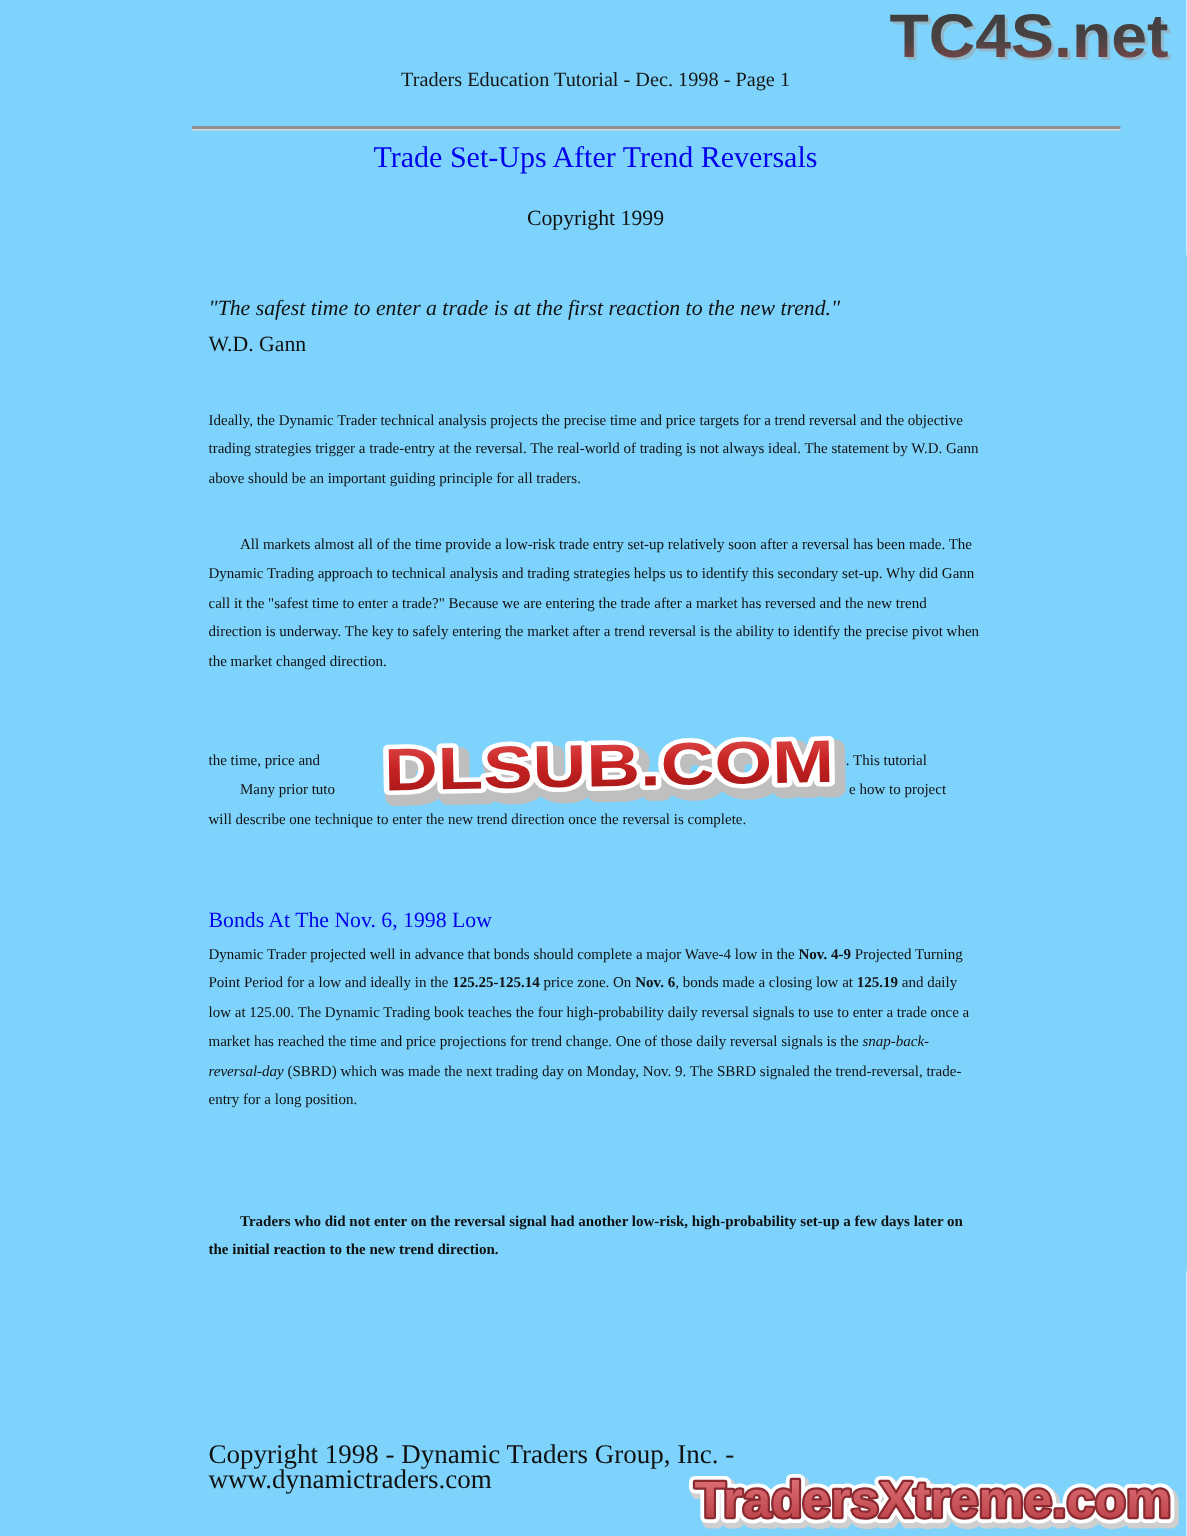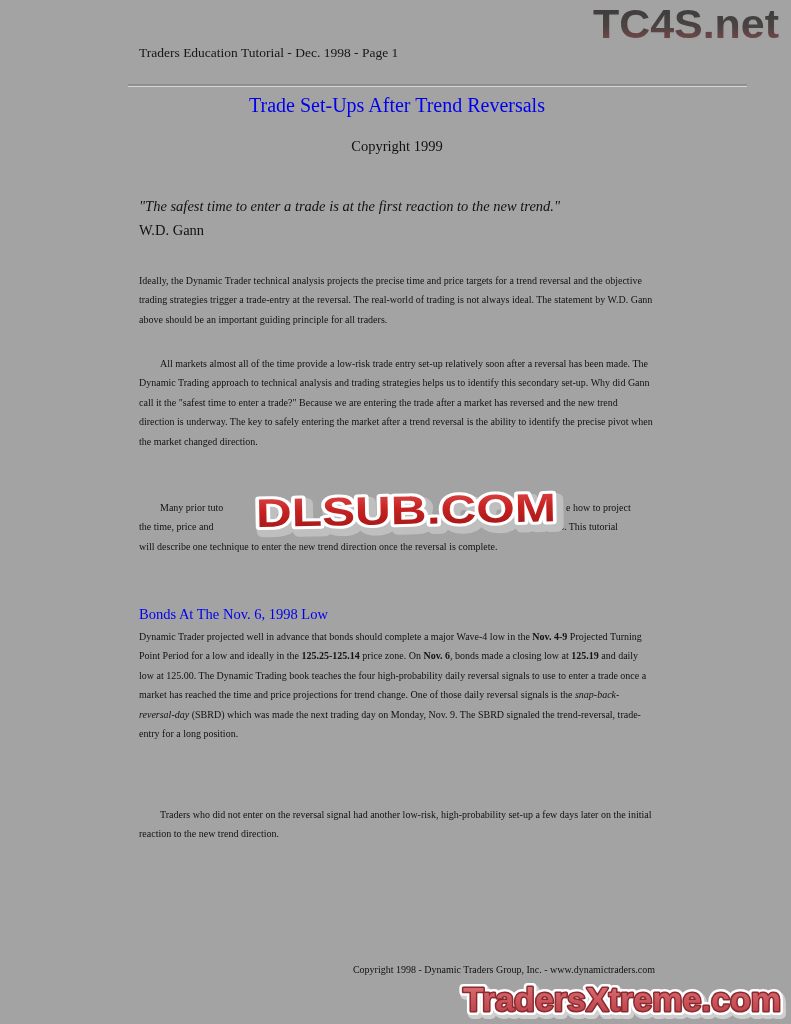--- a/index.html
+++ b/index.html
@@ -1,51 +1,51 @@
 <!DOCTYPE html>
 <html><head>
 <meta charset="utf-8">
 <style>
   * { margin:0; padding:0; box-sizing:border-box; }
   html,body { background:#ffffff; }
   .page {
-    position:relative; width:791px; height:1024px; background:#a3a3a3;
+    position:relative; width:791px; height:1024px; background:#7dd3fc;
     font-family:"Liberation Serif", serif; color:#111; overflow:hidden;
   }
   
   .tc4s { position:absolute; top:0px; right:6px; filter:drop-shadow(2px 2px 0 rgba(160,160,160,.55)); }
   
-  .header { position:absolute; top:44px; left:139px; width:516px; }
+  .header { position:absolute; top:44px; left:139px; width:516px; text-align:center; }
   .header-l1 { font-size:13.5px; line-height:17px; color:#161616; }
   .header-l2 { font-size:15px; line-height:19px; font-weight:bold; color:#0000ee; }
   .hr { position:absolute; top:84px; left:128px; width:619px; height:0;
         border-top:2px solid #8f8f8f; border-bottom:1px solid #d8d8d8; }
   
   .title-block { position:absolute; top:93px; left:139px; width:516px; text-align:center; }
   .doc-title { font-size:20px; line-height:24px; font-weight:normal; color:#0000ee; }
   .byline { margin-top:9px; font-size:14.5px; line-height:19px; }
   .copy99 { margin-top:20px; font-size:14.5px; line-height:19px; }
   
   .quote { position:absolute; top:197px; left:139px; width:516px; font-size:14.5px; line-height:19px; font-style:italic; }
   .gann { position:absolute; top:221px; left:139px; width:516px; font-size:14.5px; line-height:19px; }
   
   .para { position:absolute; left:139px; width:516px; font-size:10px; line-height:19.4px; text-align:left; }
   .p1 { top:271px; }
   .p2 { top:354px; text-indent:21px; }
   .p3 { top:498px; }
-  .p5 { top:805px; text-indent:21px; }
+  .p5 { top:805px; text-indent:21px;font-weight:bold; }
   .wm-line { position:relative; height:19.4px; white-space:nowrap; }
   .wm-line span { position:absolute; top:0; }
   .heading-blue { position:absolute; top:605px; left:139px; width:516px;
                   font-size:14.5px; line-height:19px; font-weight:normal; color:#0000ee; }
   .p4 { top:627px; }
   
   .watermark { position:absolute; top:483px; left:244px; z-index:6; transform:rotate(-1.1deg); }
   
-  .footer { position:absolute; top:961px; left:139px; width:516px; text-align:right; font-size:10px; line-height:17px; }
+  .footer { position:absolute; top:961px; left:139px; width:516px; text-align:left; font-size:18px; line-height:17px; }
   .tx-logo { position:absolute; top:974px; right:0px; }
 </style>
 </head>
 <body>
 
 <div class="page">
 
   <svg class="tc4s" width="196" height="48" viewBox="0 0 196 48">
     <defs>
       <linearGradient id="tcgrad" x1="0" y1="0" x2="0" y2="1">
@@ -68,27 +68,27 @@
   </div>
 
   <div class="quote">"The safest time to enter a trade is at the first reaction to the new trend."</div>
   <div class="gann">W.D. Gann</div>
 
   <div class="para p1">Ideally, the Dynamic Trader technical analysis projects the precise time and price targets for a trend reversal and the objective trading strategies trigger a trade-entry at the reversal. The real-world of trading is not always ideal. The statement by W.D. Gann above should be an important guiding principle for all traders.</div>
   <div class="para p2">All markets almost all of the time provide a low-risk trade entry set-up relatively soon after a reversal has been made. The Dynamic Trading approach to technical analysis and trading strategies helps us to identify this secondary set-up. Why did Gann call it the "safest time to enter a trade?" Because we are entering the trade after a market has reversed and the new trend direction is underway. The key to safely entering the market after a trend reversal is the ability to identify the precise pivot when the market changed direction.</div>
 
   <div class="para p3">
     <div class="wm-line">
+      <span style="left:0px">the time, price and</span>
+      <span style="left:421px">s. This tutorial</span>
+    </div>
+    <div class="wm-line">
       <span style="left:21px">Many prior tuto</span>
       <span style="left:303px">ra</span>
       <span style="left:427px">e how to project</span>
-    </div>
-    <div class="wm-line">
-      <span style="left:0px">the time, price and</span>
-      <span style="left:421px">s. This tutorial</span>
     </div>
     <div>will describe one technique to enter the new trend direction once the reversal is complete.</div>
   </div>
 
   <svg class="watermark" width="330" height="56" viewBox="0 0 330 56">
     <defs>
       <linearGradient id="wmgrad" x1="0" y1="0" x2="0" y2="1">
         <stop offset="0%" stop-color="#e05050"></stop>
         <stop offset="45%" stop-color="#c82323"></stop>
         <stop offset="100%" stop-color="#9e1414"></stop>

